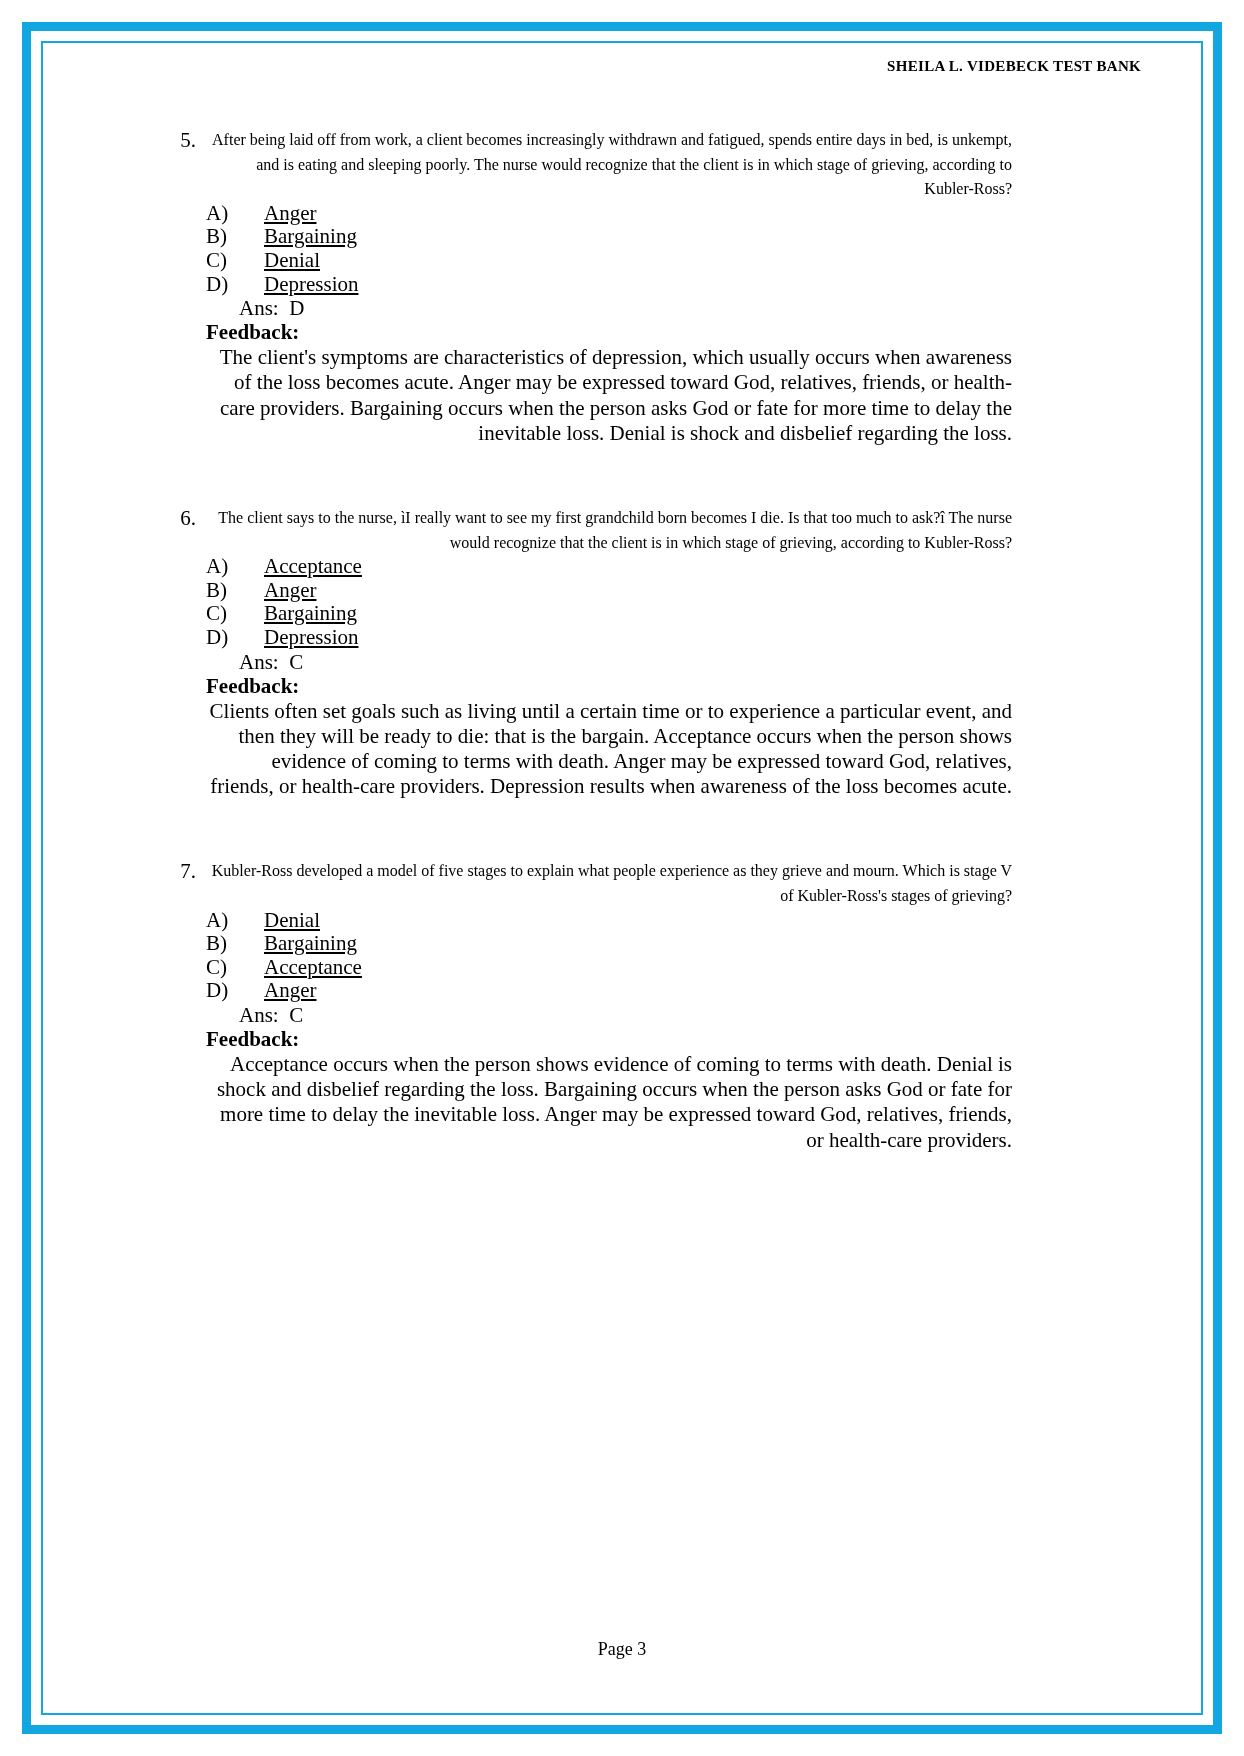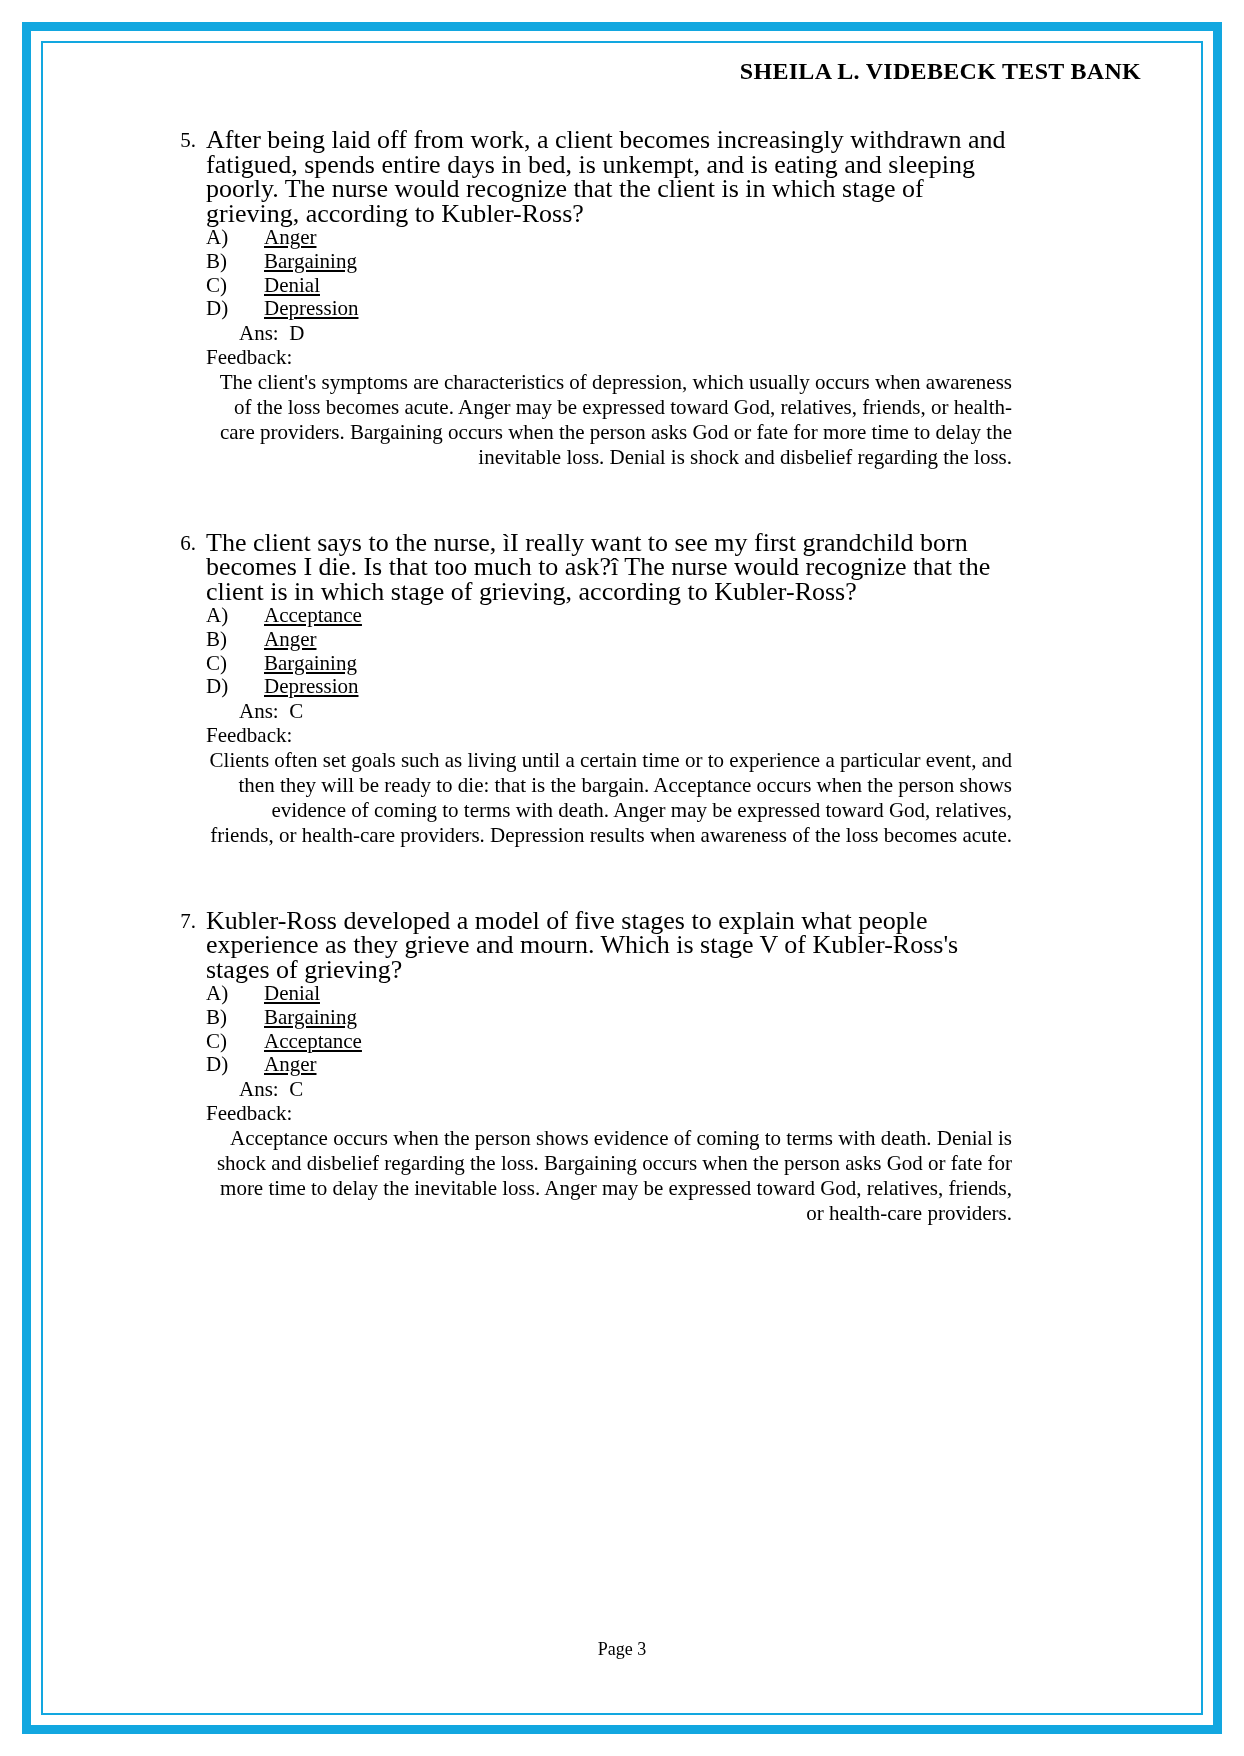--- a/index.html
+++ b/index.html
@@ -42,21 +42,21 @@
     padding: 0;
   }
 
   
   #doc-header {
     position: absolute;
     top: 14px;
     right: 59px;
     font-family: "Liberation Serif", "DejaVu Serif", serif;
     font-weight: bold;
-    font-size: 24px;
+    font-size: 15px;
     letter-spacing: 0.3px;
     white-space: nowrap;
     margin-left: 28px;
   }
 
   
   #content {
     position: absolute;
     top: 84px;
     left: 128px;
@@ -73,23 +73,23 @@
   .qnum {
     width: 34px;
     flex: 0 0 34px;
     font-size: 21px;
     line-height: 24.6px;
     text-align: right;
     padding-right: 10px;
   }
   .qtext {
     flex: 1 1 auto;
-    font-size: 26px;
+    font-size: 16px;
     line-height: 24.6px;
-    text-align: left;
+    text-align: right;
     hyphens: none;
   }
 
   .body-indent { margin-left: 34px; }
 
   .option-row {
     display: flex;
     font-size: 21px;
     line-height: 23.6px;
   }
@@ -101,21 +101,21 @@
 
   .ans-line {
     font-size: 21px;
     line-height: 24px;
     white-space: pre;
     margin-left: 33px;
   }
   .feedback-label {
     font-size: 21px;
     line-height: 25px;
-    font-weight: normal;
+    font-weight: bold;
   }
   .feedback-body {
     font-size: 21px;
     line-height: 25.2px;
     text-align: right;
   }
 
   
   #doc-footer {
     position: absolute;

